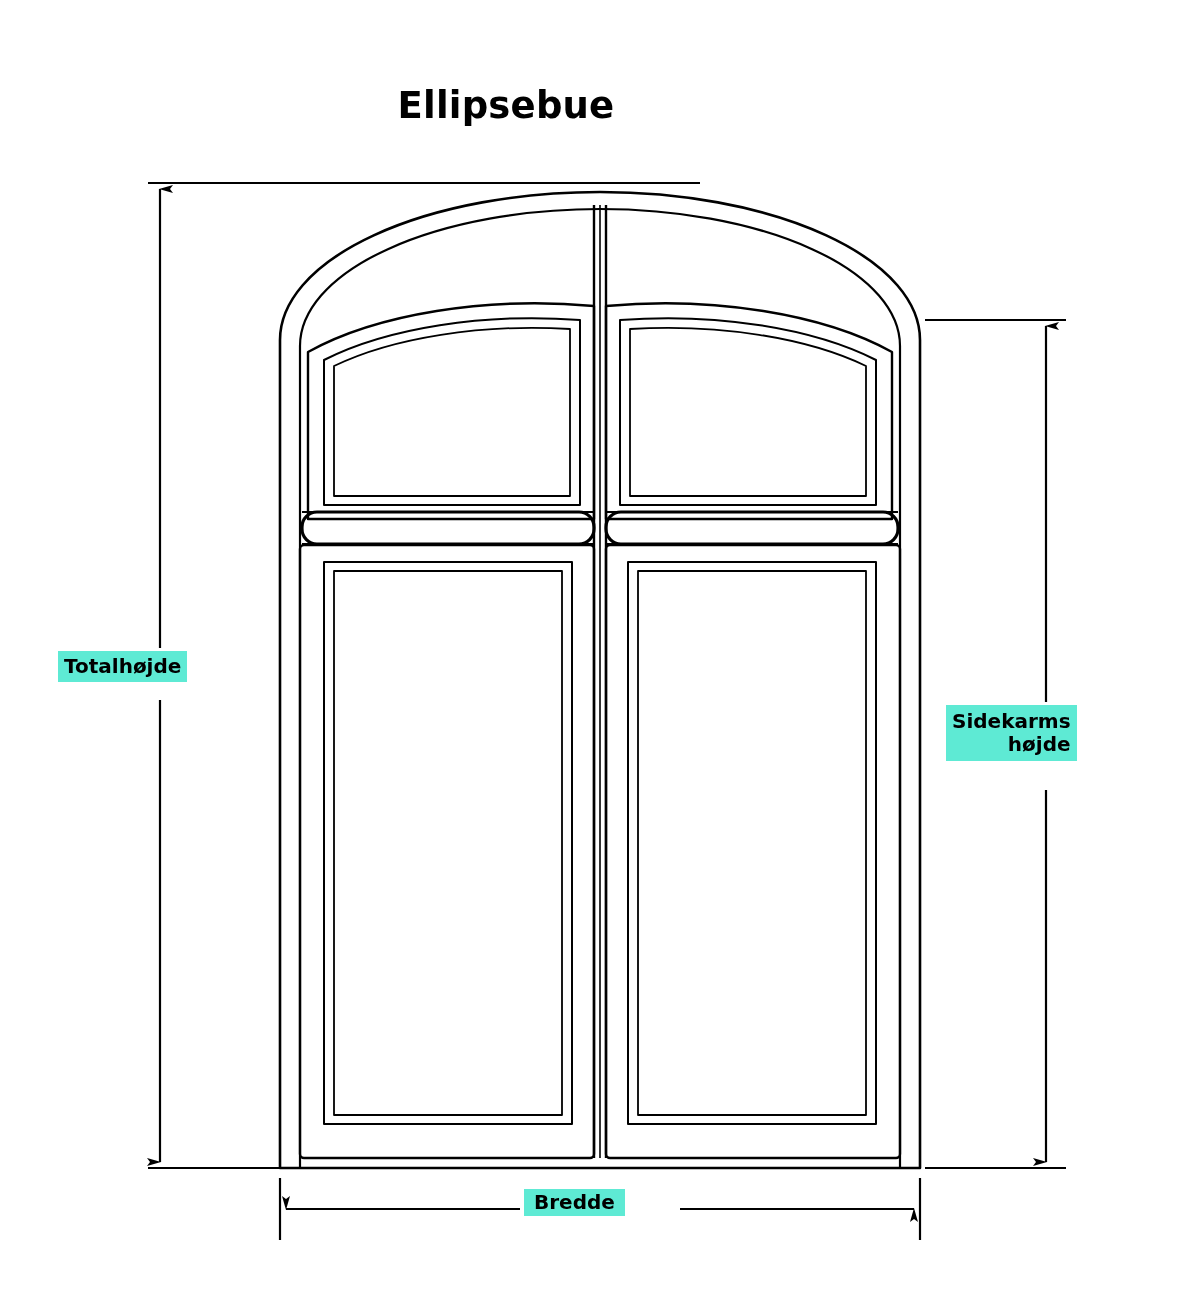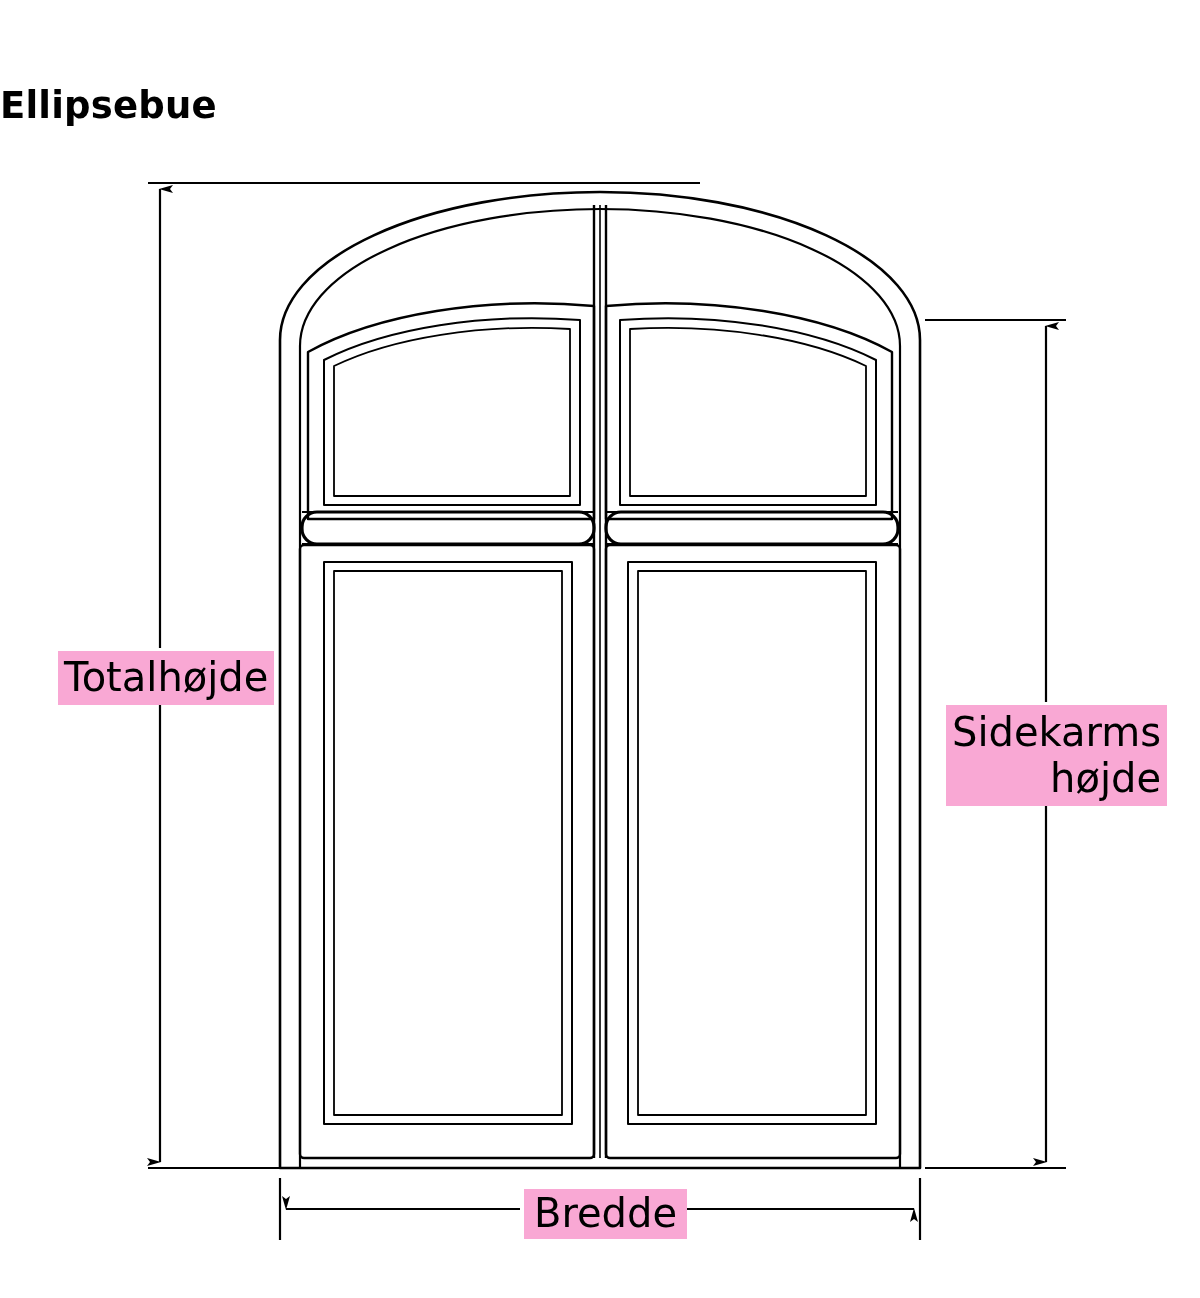--- a/index.html
+++ b/index.html
@@ -18,39 +18,40 @@
     position: relative;
     width: 1200px;
     height: 1298px;
     background: #ffffff;
   }
   #drawing-title {
     position: absolute;
     left: 0;
     top: 86px;
     width: 1012px;
+    text-align: center;
     font-size: 37px;
     font-weight: bold;
     letter-spacing: 0.2px;
     line-height: 1.1;
     font-family: "DejaVu Sans", "Liberation Sans", sans-serif;
   }
   svg#tech-drawing {
     position: absolute;
     left: 0;
     top: 0;
     width: 1200px;
     height: 1298px;
     display: block;
   }
   .dim-label {
     position: absolute;
-    background: #f9a8d4;
-    font-size: 40px;
-    font-weight: 400;
+    background: #5eead4;
+    font-size: 20px;
+    font-weight: 700;
     line-height: 1.14;
     white-space: nowrap;
     font-family: "DejaVu Sans", "Liberation Sans", sans-serif;
   }
   #label-total-height {
     left: 58px;
     top: 651px;
     padding: 4px 6px;
     text-align: center;
   }

